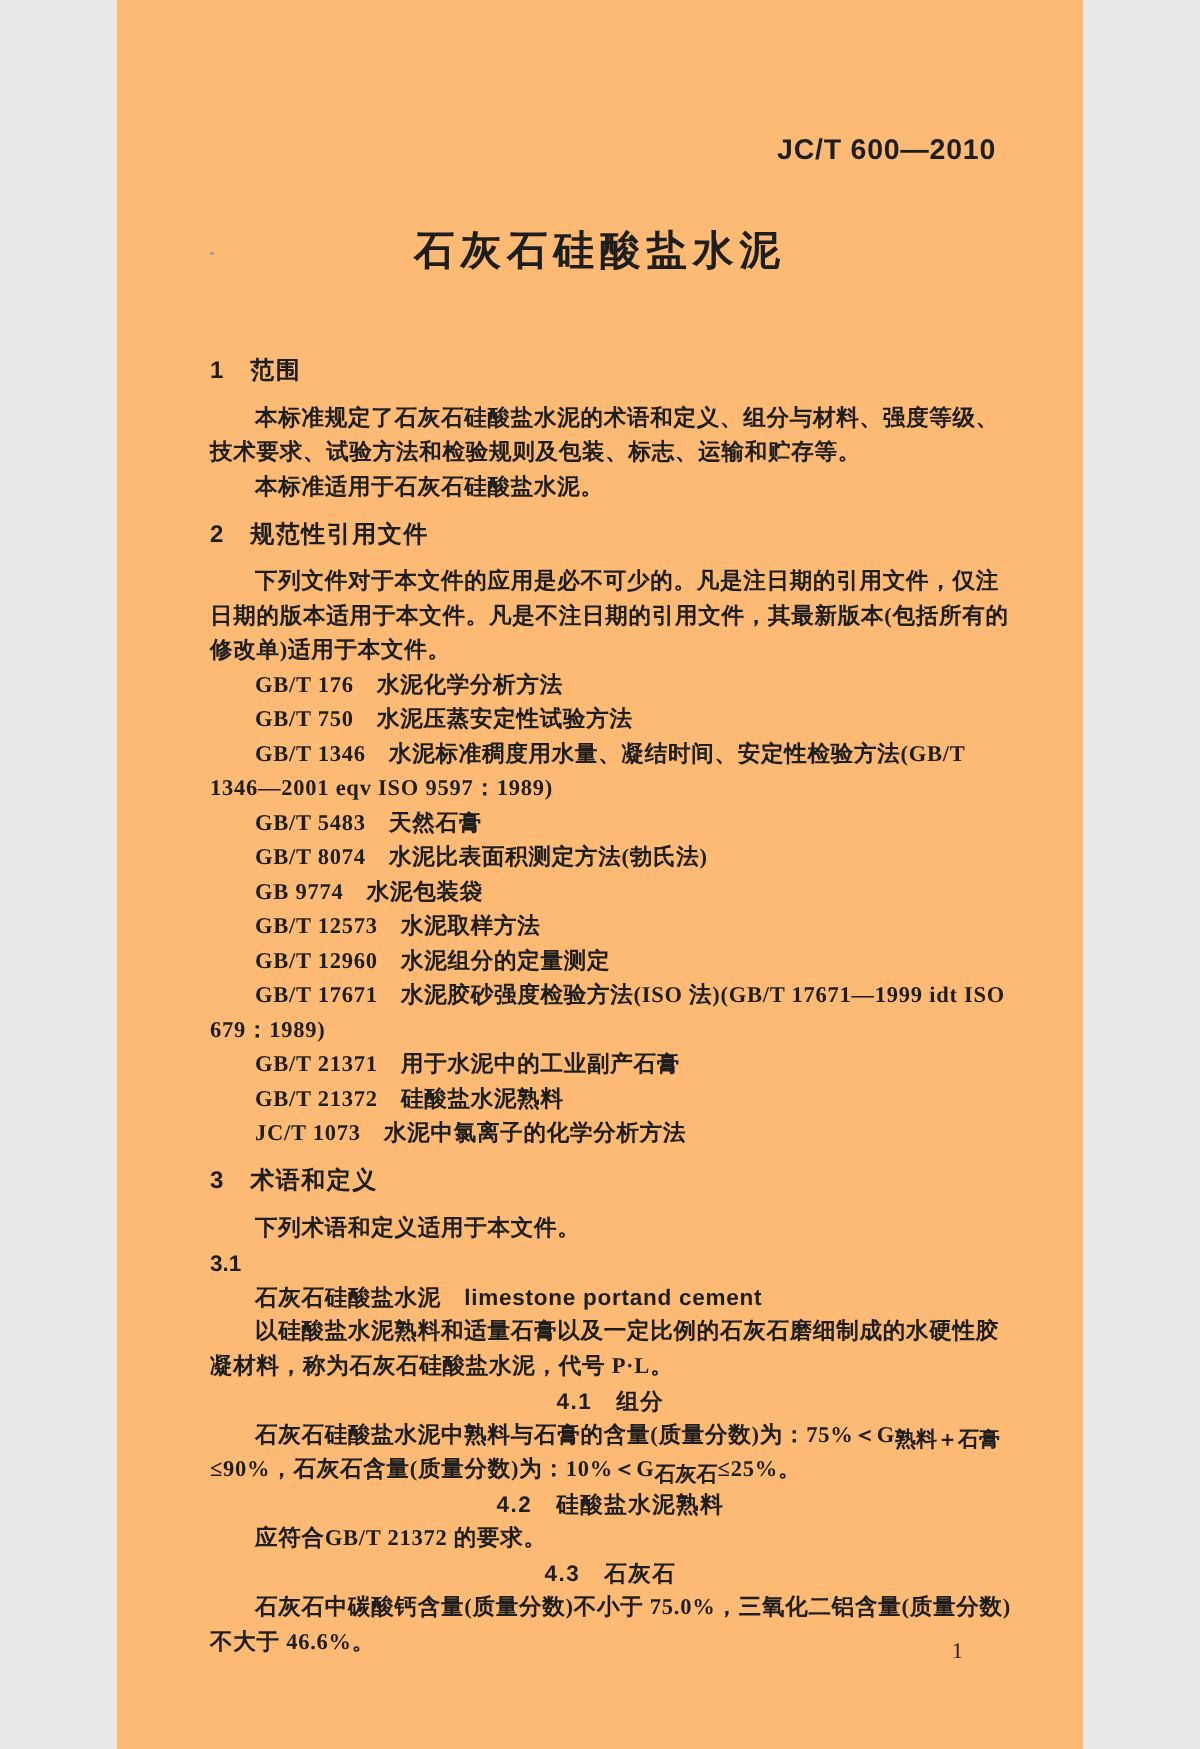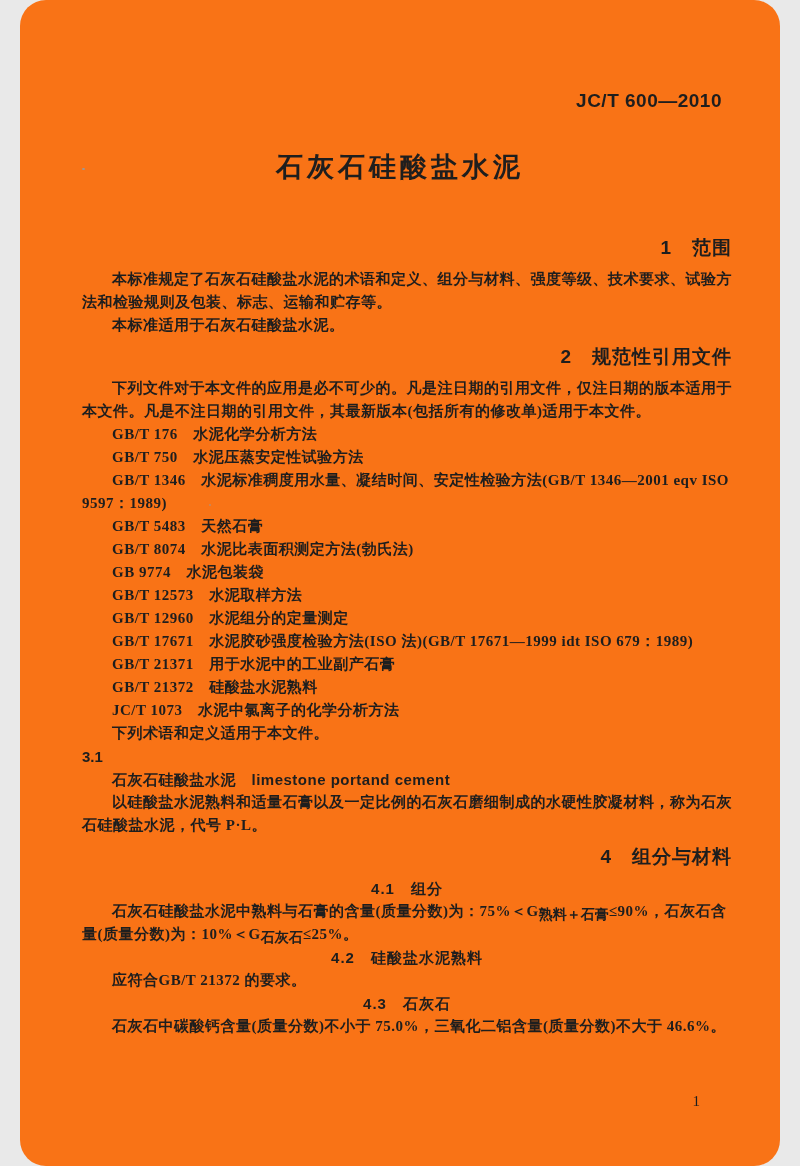--- a/index.html
+++ b/index.html
@@ -2,28 +2,27 @@
 <html><head>
 <meta charset="utf-8">
 <style>
   html, body {
     margin: 0;
     padding: 0;
     background: #e9e9e9;
   }
   .page {
     position: relative;
-    width: 760px;
+    width: 644px;
     height: 1166px;
     margin: 0 auto;
-    background: #f97316;
+    background: #fdba74;
     color: #1e1e1e;
     overflow: hidden;
     font-family: "Liberation Serif", "DejaVu Serif", serif;
-    border-radius: 26px;
   }
   .doc-header {
     padding-top: 90px;
     padding-right: 58px;
     text-align: right;
     font-family: "Liberation Sans", "DejaVu Sans", sans-serif;
     font-weight: bold;
     font-size: 19px;
     line-height: 22px;
     letter-spacing: 0.5px;
@@ -38,24 +37,23 @@
     letter-spacing: 4px;
   }
   .doc-body {
     padding: 46px 48px 0 62px;
     font-size: 15px;
     line-height: 23px;
   }
   .sec-heading {
     font-family: "Liberation Sans", "DejaVu Sans", sans-serif;
     font-weight: bold;
-    font-size: 19px;
+    font-size: 16px;
     margin: 8px 0 9px 0;
     letter-spacing: 1px;
-    text-align: right;
   }
   .sub-heading {
     font-family: "Liberation Sans", "DejaVu Sans", sans-serif;
     font-weight: bold;
     font-size: 15px;
     margin: 0;
     letter-spacing: 1px;
     text-align: center;
   }
   .clause-num {
@@ -115,25 +113,25 @@
       <div class="ref-item">GB/T 1346　水泥标准稠度用水量、凝结时间、安定性检验方法(GB/T 1346—2001 eqv ISO 9597：1989)</div>
       <div class="ref-item">GB/T 5483　天然石膏</div>
       <div class="ref-item">GB/T 8074　水泥比表面积测定方法(勃氏法)</div>
       <div class="ref-item">GB 9774　水泥包装袋</div>
       <div class="ref-item">GB/T 12573　水泥取样方法</div>
       <div class="ref-item">GB/T 12960　水泥组分的定量测定</div>
       <div class="ref-item">GB/T 17671　水泥胶砂强度检验方法(ISO 法)(GB/T 17671—1999 idt ISO 679：1989)</div>
       <div class="ref-item">GB/T 21371　用于水泥中的工业副产石膏</div>
       <div class="ref-item">GB/T 21372　硅酸盐水泥熟料</div>
       <div class="ref-item">JC/T 1073　水泥中氯离子的化学分析方法</div>
+      <div class="sec-heading">3　术语和定义</div>
       <div class="para">下列术语和定义适用于本文件。</div>
       <div class="clause-num">3.1</div>
       <div class="term-line">石灰石硅酸盐水泥　limestone portand cement</div>
       <div class="para">以硅酸盐水泥熟料和适量石膏以及一定比例的石灰石磨细制成的水硬性胶凝材料，称为石灰石硅酸盐水泥，代号 P·L。</div>
-      <div class="sec-heading">4　组分与材料</div>
       <div class="sub-heading">4.1　组分</div>
       <div class="para">石灰石硅酸盐水泥中熟料与石膏的含量(质量分数)为：75%＜G<sub>熟料＋石膏</sub>≤90%，石灰石含量(质量分数)为：10%＜G<sub>石灰石</sub>≤25%。</div>
       <div class="sub-heading">4.2　硅酸盐水泥熟料</div>
       <div class="para">应符合GB/T 21372 的要求。</div>
       <div class="sub-heading">4.3　石灰石</div>
       <div class="para">石灰石中碳酸钙含量(质量分数)不小于 75.0%，三氧化二铝含量(质量分数)不大于 46.6%。</div>
     </div>
   <div class="page-num">1</div>
   <div class="speck s1"></div>
   <div class="speck s2"></div>

